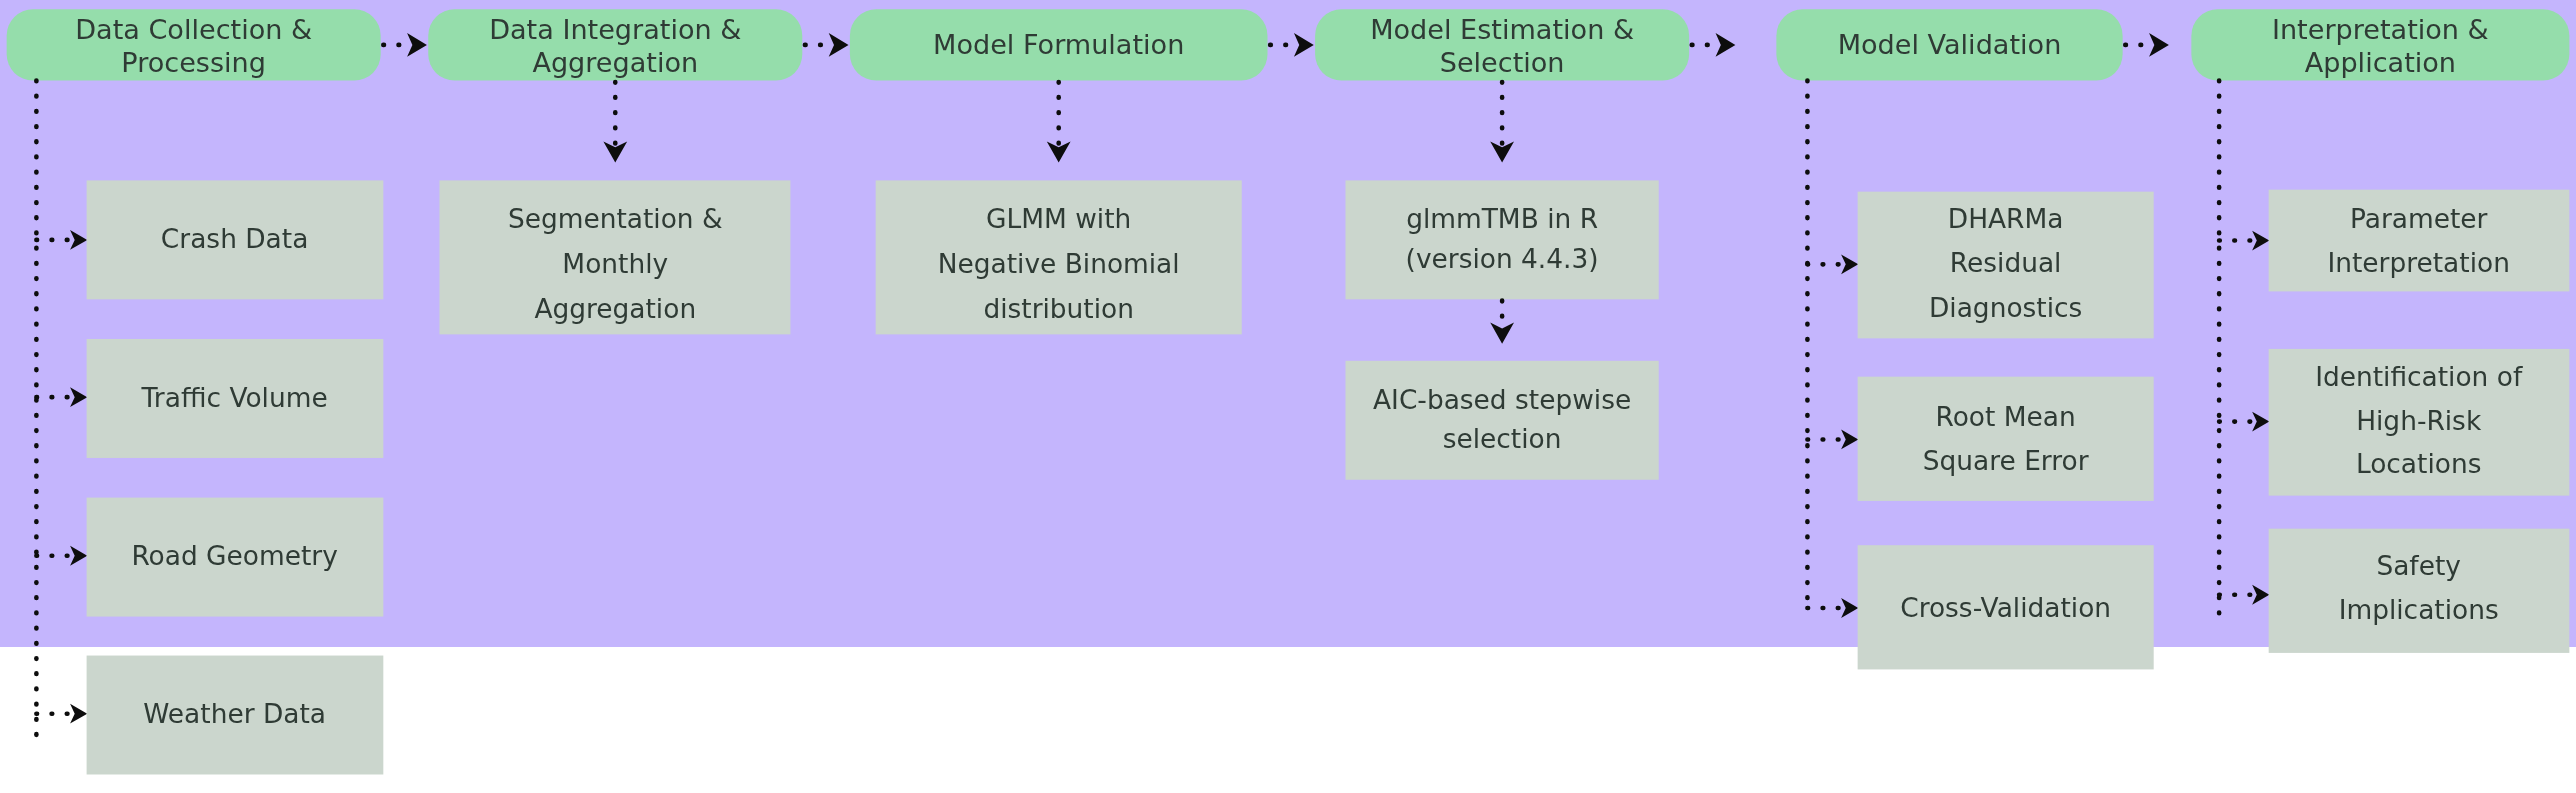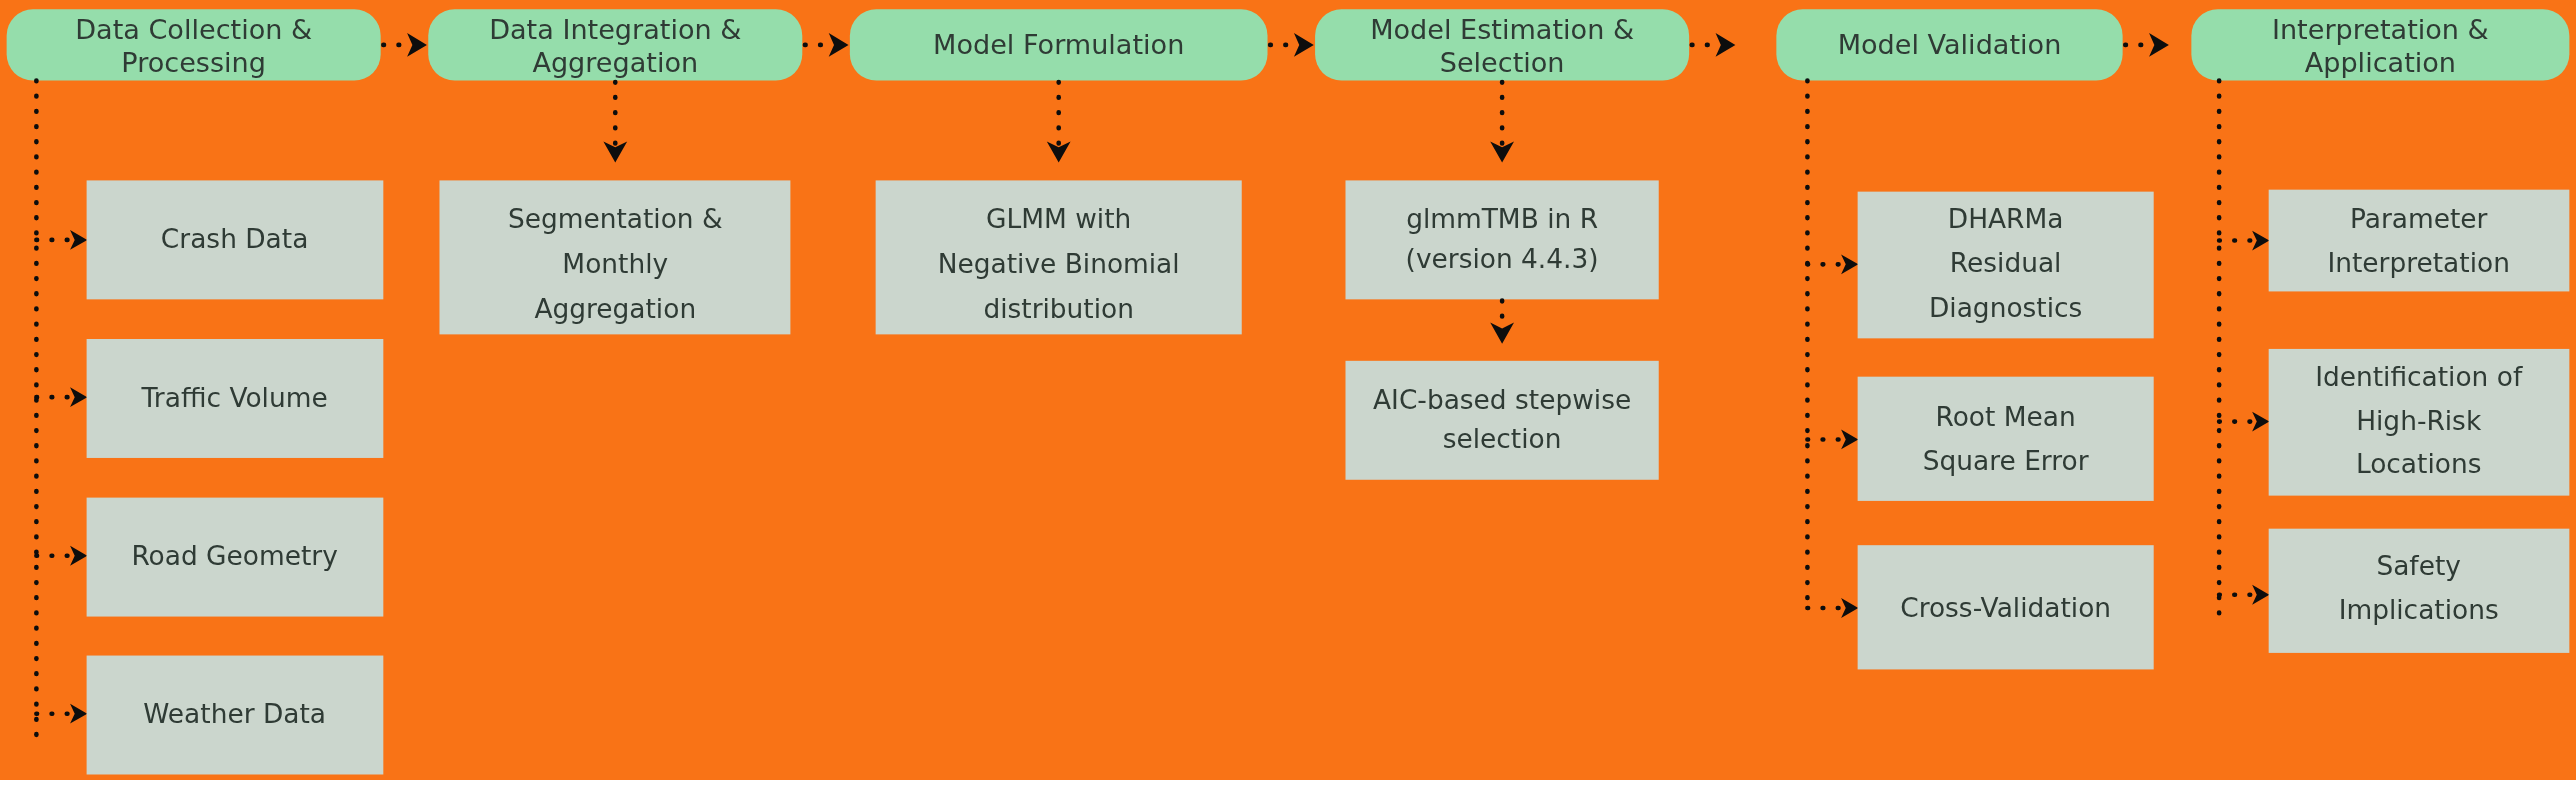--- a/index.html
+++ b/index.html
@@ -9,22 +9,22 @@
   }
   body {
     width: 2576px;
     height: 793px;
     font-family: "DejaVu Sans", sans-serif;
     overflow: hidden;
   }
   #flow-root {
     position: relative;
     width: 2576px;
-    height: 780px;
-    background: #f97316;
+    height: 647px;
+    background: #c4b5fd;
   }
   svg#flow-canvas {
     position: absolute;
     top: 0;
     left: 0;
     width: 2576px;
     height: 793px;
     display: block;
   }
   .stage-box {

